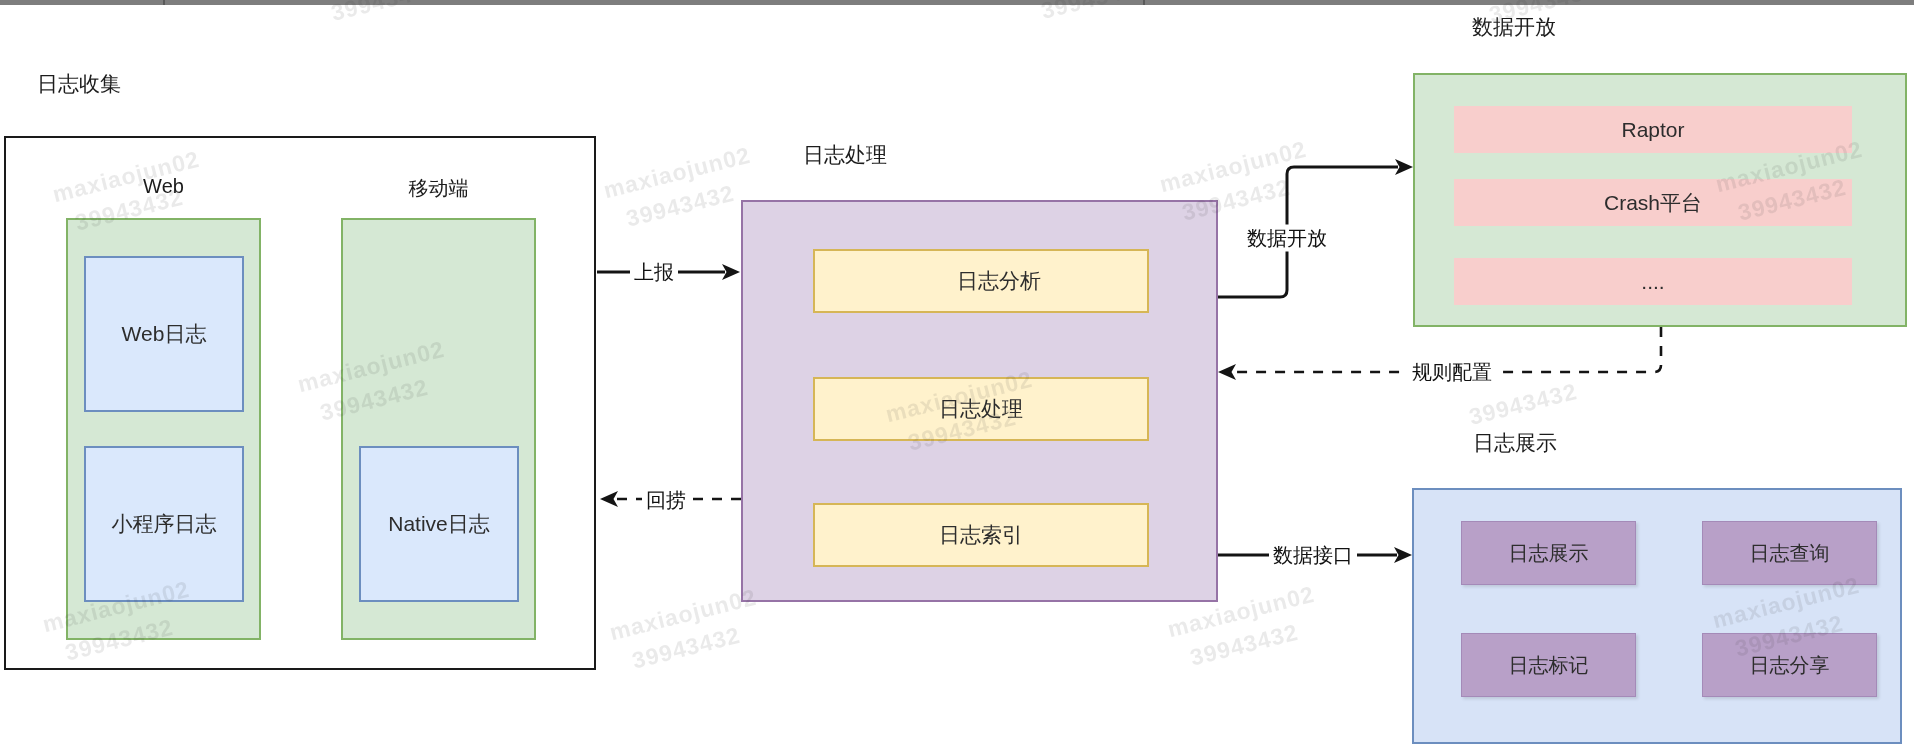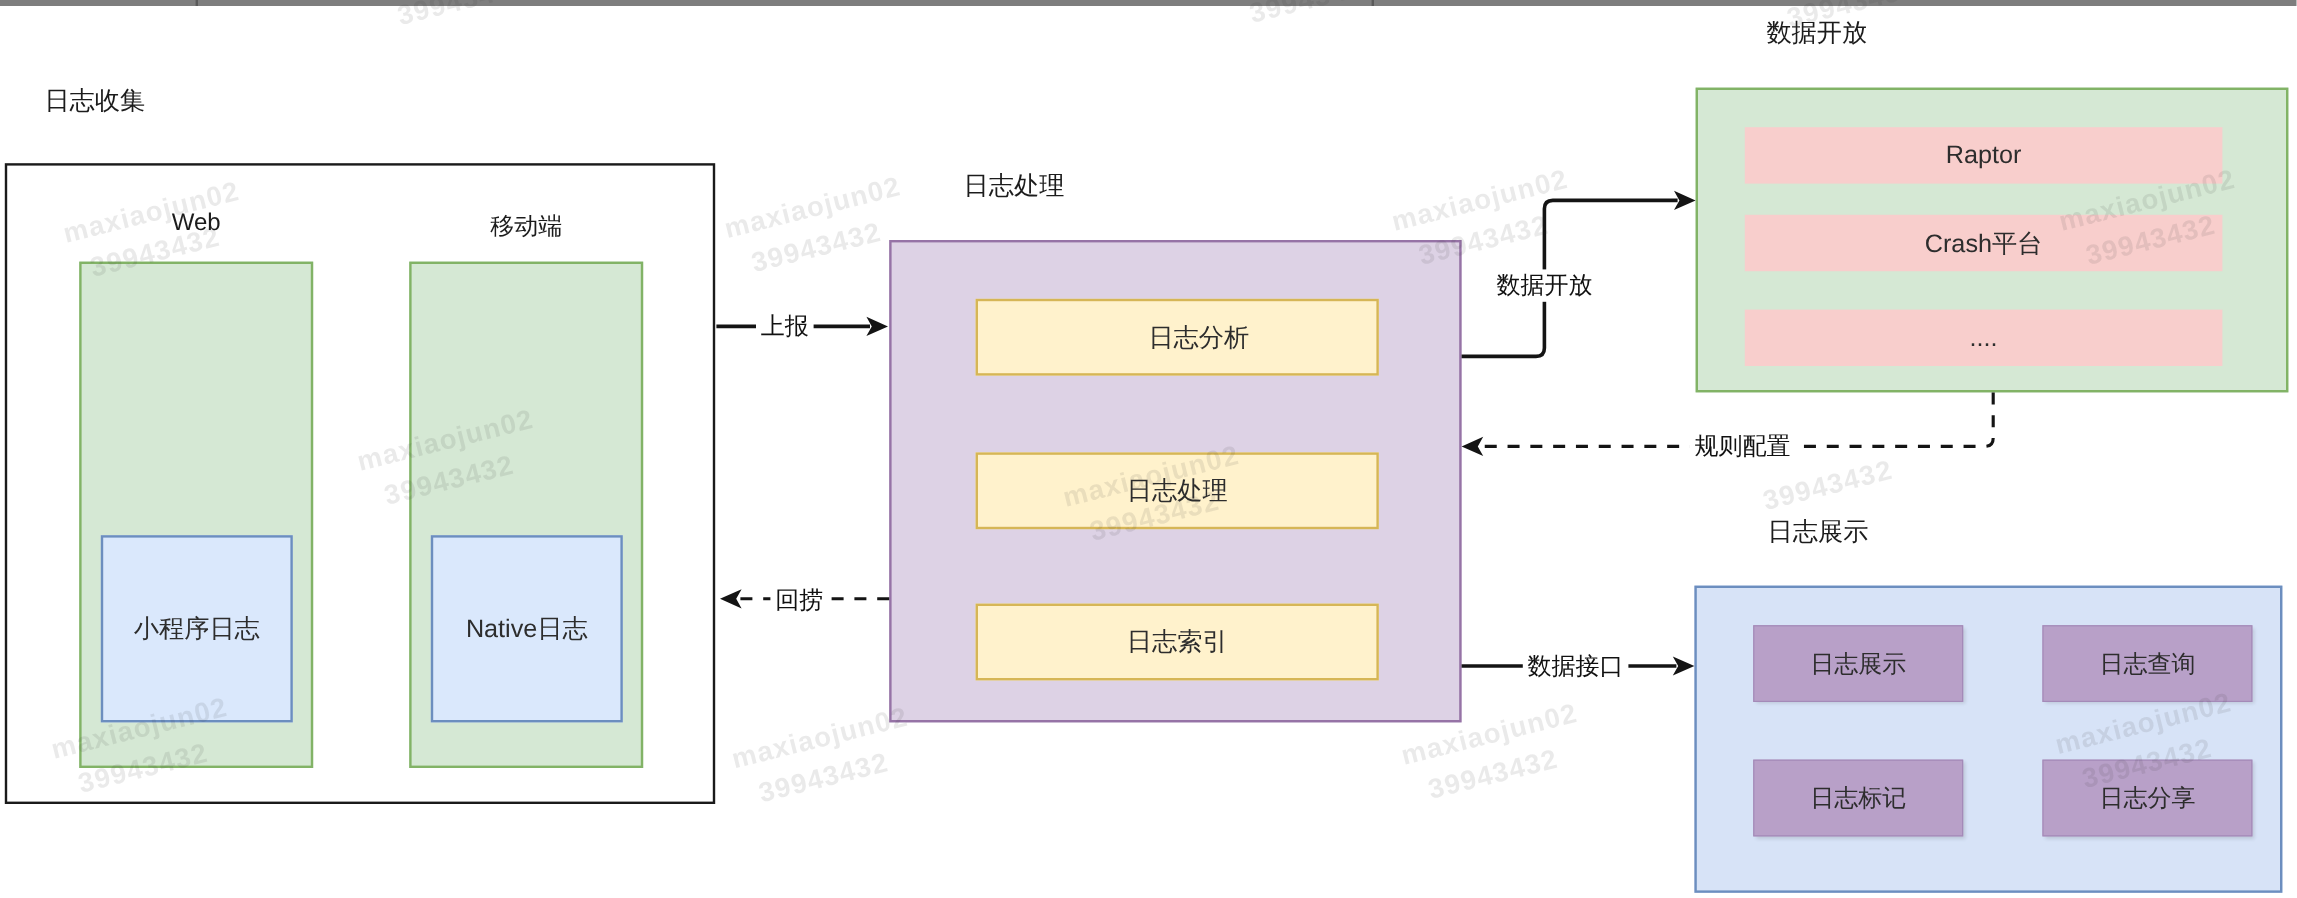--- a/index.html
+++ b/index.html
@@ -83,20 +83,21 @@
   <div class="sec-title t-collection">日志收集</div>
   <div class="sec-title t-processing">日志处理</div>
   <div class="sec-title t-open">数据开放</div>
   <div class="sec-title t-display">日志展示</div>
 
   <div class="panel left-panel"></div>
   <div class="col-label cl-web">Web</div>
   <div class="col-label cl-mobile">移动端</div>
   <div class="green-col gc1"></div>
   <div class="green-col gc2"></div>
+  <div class="node blue-node bn1">Web日志</div>
   <div class="node blue-node bn2">小程序日志</div>
   <div class="node blue-node bn4">Native日志</div>
 
   <div class="panel purple-panel"></div>
   <div class="node yellow-node yn1">日志分析</div>
   <div class="node yellow-node yn2">日志处理</div>
   <div class="node yellow-node yn3">日志索引</div>
 
   <div class="panel green-panel"></div>
   <div class="node pink-node pn1">Raptor</div>

